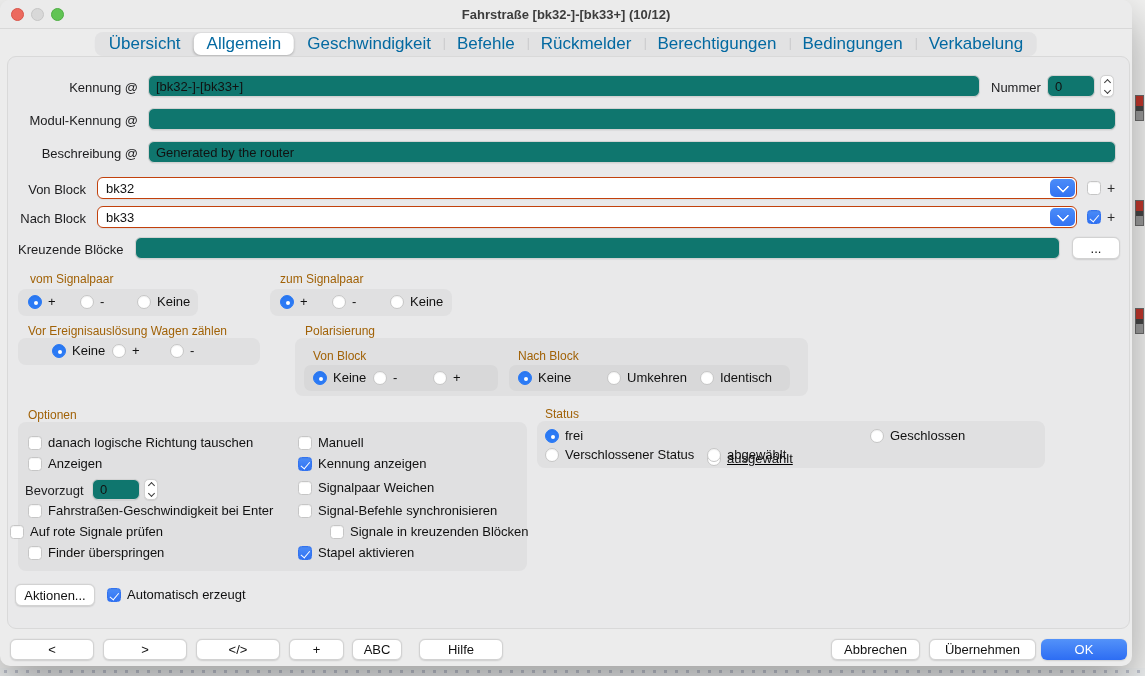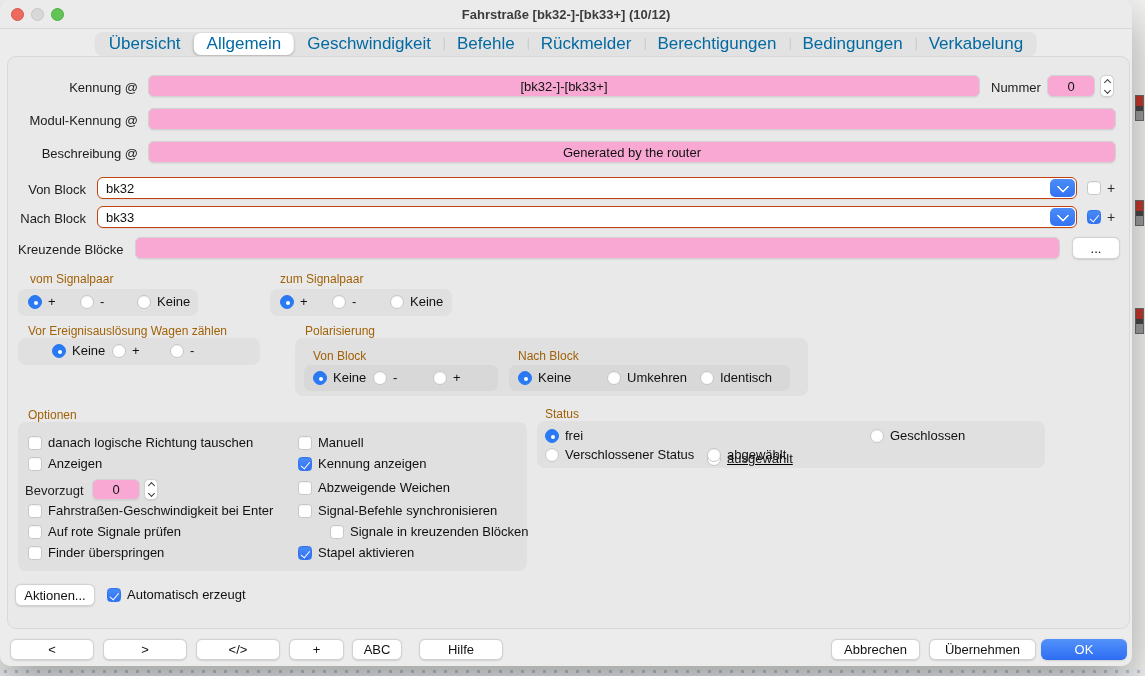--- a/index.html
+++ b/index.html
@@ -36,23 +36,23 @@
   .tab:first-child::before{display:none;}
   .tab.on{background:#ffffff;box-shadow:0 1px 2.5px rgba(0,0,0,.22);}
   .tab.on::before{display:none;}
   .tab.on + .tab::before{display:none;}
   
   .panel{position:absolute;left:7px;top:56px;width:1123px;height:573px;background:#e9e9ea;
     border:1px solid #d9d9d9;border-radius:9px;box-sizing:border-box;}
   .flabel{position:absolute;font-size:13px;color:#1c1c1e;white-space:nowrap;}
   .flabel.r{text-align:right;}
   .glabel{position:absolute;font-size:12px;color:#a16207;white-space:nowrap;}
-  .tfield{position:absolute;box-sizing:border-box;height:22px;background:#f9a8d4;
+  .tfield{position:absolute;box-sizing:border-box;height:22px;background:#0f766e;
     border:1px solid #d2d2d2;border-radius:6px;color:#111;padding:0 7px;outline:none;
-    font:13px "Liberation Sans","DejaVu Sans",sans-serif;box-shadow:0 .5px 1px rgba(0,0,0,.06);text-align:center;}
+    font:13px "Liberation Sans","DejaVu Sans",sans-serif;box-shadow:0 .5px 1px rgba(0,0,0,.06);}
   .gbox{position:absolute;background:#e0e0e1;border-radius:8px;}
   .gbox.inner{background:#d8d8d9;border-radius:7px;}
   
   .combo{position:absolute;height:22px;background:#fff;border:1px solid #c2410c;border-radius:6px;
     box-sizing:border-box;box-shadow:0 .5px 1px rgba(0,0,0,.06);}
   .combo .val{position:absolute;left:8px;top:50%;transform:translateY(-50%);font-size:13px;color:#111;}
   .combo .dd{position:absolute;right:1px;top:1px;width:25px;height:18px;border-radius:5px;
     background:linear-gradient(#4b8cf8,#3272f3);}
   .combo .dd .chv{position:absolute;left:50%;top:50%;width:7px;height:7px;
     border-left:2px solid #fff;border-bottom:2px solid #fff;border-radius:1px;
@@ -243,39 +243,39 @@
   <div class="flabel" style="left:25px;top:483px;">Bevorzugt</div>
   <input class="tfield" style="left: 92px; top: 479px; width: 48px; height: 21px;" value="0">
   <div class="stepper" style="left:144px;top:479px;height:21px;">
     <span class="chev up"></span>
     <span class="chev down"></span>
   </div>
   <span class="opt" style="left:28px;top:504px;">
     <span class="checkbox"></span>
     <span class="olabel">Fahrstraßen-Geschwindigkeit bei Enter</span>
     </span>
-  <span class="opt" style="left:28px;top:525px;">
+  <span class="opt" style="left:10px;top:525px;">
     <span class="checkbox"></span>
     <span class="olabel">Auf rote Signale prüfen</span>
     </span>
   <span class="opt" style="left:28px;top:546px;">
     <span class="checkbox"></span>
     <span class="olabel">Finder überspringen</span>
     </span>
   <span class="opt" style="left:298px;top:436px;">
     <span class="checkbox"></span>
     <span class="olabel">Manuell</span>
     </span>
   <span class="opt" style="left:298px;top:457px;">
     <span class="checkbox on"></span>
     <span class="olabel">Kennung anzeigen</span>
     </span>
   <span class="opt" style="left:298px;top:481px;">
     <span class="checkbox"></span>
-    <span class="olabel">Abzweigende Weichen</span>
+    <span class="olabel">Signalpaar Weichen</span>
     </span>
   <span class="opt" style="left:298px;top:504px;">
     <span class="checkbox"></span>
     <span class="olabel">Signal-Befehle synchronisieren</span>
     </span>
   <span class="opt" style="left:298px;top:525px;margin-left:32px;">
     <span class="checkbox"></span>
     <span class="olabel">Signale in kreuzenden Blöcken</span>
     </span>
   <span class="opt" style="left:298px;top:546px;">

